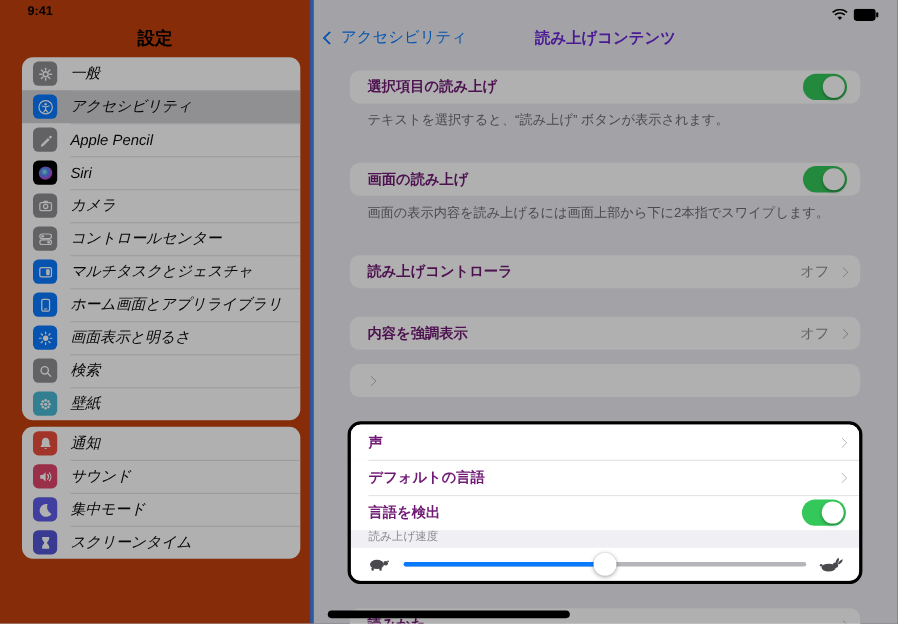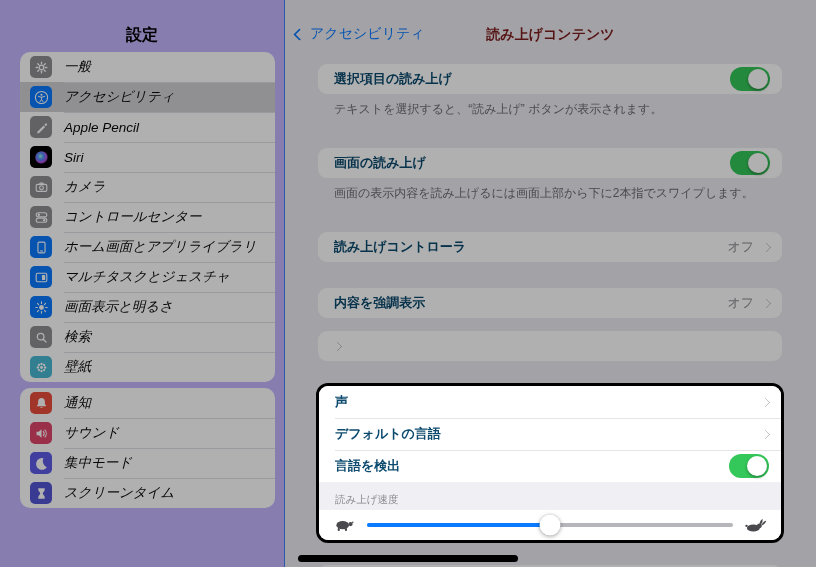--- a/index.html
+++ b/index.html
@@ -8,68 +8,82 @@
     position:relative; width:816px; height:567px; overflow:hidden;
     font-family:"Liberation Sans", sans-serif;
     background:#ECECF2; display:flex;
     -webkit-font-smoothing:antialiased;
   }
   
   .statusbar { position:absolute; top:0; left:0; right:0; height:22px; z-index:30; pointer-events:none; }
   .sb-time { position:absolute; left:25px; top:5px; font-size:11.5px; font-weight:bold; color:#000; }
   .sb-status { position:absolute; right:17px; top:6px; display:flex; align-items:center; gap:5px; }
   
-  .sidebar { width:285px; height:100%; background:#c4b5fd; border-right:1px solid #3b82f6; flex:0 0 auto; }
+  .sidebar { width:285px; height:100%; background:#c2410c; border-right:3px solid #3b82f6; flex:0 0 auto; }
   .side-title { padding-top:25px; text-align:center; font-size:16px; font-weight:bold; color:#000; }
   .sb-group { margin:6px 9px 0 20px; background:#FFFFFF; border-radius:10px; overflow:hidden; }
   .sb-group.second { }
   .sb-row { position:relative; height:30px; display:flex; align-items:center; padding-left:10px; gap:12px; cursor:default; }
   .sb-row.sel { background:#D1D1D6; }
   .sb-row + .sb-row::before { content:""; position:absolute; left:44px; right:0; top:0; height:1px; background:#E0E0E5; }
   .app-icon { width:22px; height:22px; border-radius:5px; display:flex; align-items:center; justify-content:center; flex:0 0 auto; }
   .app-icon svg { width:17px; height:17px; display:block; }
   .sb-label { font-size:13.5px; color:#0a0a0a; white-space:nowrap;font-style:italic; }
   
   .main { flex:1 1 auto; position:relative; height:100%; }
   .m-header { position:relative; height:56px; }
   .back { position:absolute; left:10px; top:25px; display:flex; align-items:center; gap:6px; color:#0A7AFF; font-size:14px; cursor:default; }
   .back-chev { width:9px; height:9px; border-top:2.2px solid #0A7AFF; border-right:2.2px solid #0A7AFF; transform:rotate(225deg); border-radius:1px; margin-top:1px; }
-  .m-title { position:absolute; left:0; right:0; top:26px; text-align:center; font-size:14px; font-weight:bold; color:#7f1d1d; }
+  .m-title { position:absolute; left:0; right:0; top:26px; text-align:center; font-size:14px; font-weight:bold; color:#6d28d9; }
   .content { padding:0 34px 0 33px; }
   .card { background:#FFFFFF; border-radius:9px; height:30px; display:flex; align-items:center; justify-content:space-between; padding:0 12px 0 16px; }
-  .card-label { font-size:13px; font-weight:600; color:#0c4a6e; white-space:nowrap; }
+  .card-label { font-size:13px; font-weight:600; color:#701a75; white-space:nowrap; }
   .fn { font-size:12px; color:#6D6D72; margin:7px 16px 0; }
   .chev { display:inline-block; width:7px; height:7px; border-top:1.8px solid #B4B4B9; border-right:1.8px solid #B4B4B9; transform:rotate(45deg); border-radius:1px; flex:0 0 auto; }
   .val-wrap { display:flex; align-items:center; gap:9px; }
   .val-text { font-size:13px; color:#8E8E93; }
   .toggle { position:relative; width:40px; height:24px; border-radius:12px; flex:0 0 auto; }
   .toggle::after { content:""; position:absolute; top:2px; right:2px; width:20px; height:20px; border-radius:50%; background:#fff; box-shadow:0 1.5px 3px rgba(0,0,0,.35); }
   .mt15 { margin-top:30px;font-family:Liberation Mono, monospace; } .mt26 { margin-top:26px; } .mt13 { margin-top:13px; } .mt8 { margin-top:8px; }
   
   .hl-box { position:relative; z-index:60; margin:22px -2px 0; border:3px solid #000; border-radius:12px; background:#EFEFF4; overflow:hidden; }
   .hl-row { position:relative; height:32px; background:#fff; display:flex; align-items:center; justify-content:space-between; padding:0 12px 0 16px; }
   .hl-row + .hl-row::before { content:""; position:absolute; left:16px; right:0; top:0; height:1px; background:#E3E3E8; }
-  .rate-band { background:#EFEFF4; height:28px; display:flex; align-items:flex-end; padding:0 16px 3px; }
+  .rate-band { background:#EFEFF4; height:16px; display:flex; align-items:flex-end; padding:0 16px 3px; }
   .rate-label { font-size:10.5px; color:#8A8A8E; }
   .slider-row { background:#fff; height:30px; display:flex; align-items:center; padding:0 14px; gap:11px; }
   .slider-track { position:relative; flex:1 1 auto; height:3.5px; border-radius:2px; background:#B5B5BA; }
   .slider-fill { position:absolute; left:0; top:0; bottom:0; border-radius:2px; background:#0A7AFF; }
   .slider-thumb { position:absolute; top:50%; transform:translate(-50%,-50%); width:21px; height:21px; border-radius:50%; background:#fff; box-shadow:0 1px 4px rgba(0,0,0,.35), 0 0 1px rgba(0,0,0,.2); }
   .rate-icon svg { display:block; }
   
   .mt22 { margin-top:22px; }
   
   .dim { position:absolute; inset:0; background:rgba(0,0,0,0.31); z-index:40; pointer-events:none; }
   .annotation-bar { position:absolute; left:298px; top:555px; width:220px; height:6.5px; border-radius:3.5px; background:#000; z-index:70; }
 </style>
 </head>
 <body>
 
 <div class="page">
 
+  <div class="statusbar">
+    <span class="sb-time">9:41</span>
+    <span class="sb-status">
+      <span><svg width="15" height="11" viewBox="0 0 16 12">
+            <path d="M8 11.2 L10.2 8.6 a3.6 3.6 0 0 0 -4.4 0 Z" fill="#000"></path>
+            <path d="M3.1 6.1 a7.2 7.2 0 0 1 9.8 0" stroke="#000" stroke-width="1.6" fill="none"></path>
+            <path d="M0.8 3.5 a10.8 10.8 0 0 1 14.4 0" stroke="#000" stroke-width="1.6" fill="none"></path>
+          </svg></span>
+      <span><svg width="23" height="11" viewBox="0 0 23 11">
+            <rect x="0.5" y="0.5" width="19" height="10" rx="2.5" fill="#000" stroke="#000"></rect>
+            <rect x="20.5" y="3.2" width="2" height="4.6" rx="1" fill="#000"></rect>
+          </svg></span>
+    </span>
+  </div>
 
   <div class="sidebar">
     <div class="side-title">設定</div>
 
     <div class="sb-group">
       <div class="sb-row">
         <span class="app-icon" style="background:#8E8E93">
             <svg viewBox="0 0 24 24">
               <circle cx="12" cy="12" r="3.2" fill="none" stroke="#fff" stroke-width="1.8"></circle>
               <g stroke="#fff" stroke-width="1.8" stroke-linecap="round">
@@ -138,34 +152,34 @@
               <circle cx="8.2" cy="8.2" r="1.7" fill="#fff"></circle>
               <rect x="4.5" y="12.9" width="15" height="5.8" rx="2.9" fill="none" stroke="#fff" stroke-width="1.5"></rect>
               <circle cx="15.8" cy="15.8" r="1.7" fill="#fff"></circle>
             </svg>
           </span>
         <span class="sb-label">コントロールセンター</span>
       </div>
       <div class="sb-row">
         <span class="app-icon" style="background:#0A7AFF">
             <svg viewBox="0 0 24 24" fill="none" stroke="#fff" stroke-width="1.6">
+              <rect x="4.5" y="6" width="15" height="12" rx="2"></rect>
+              <rect x="12.6" y="8.3" width="4.6" height="7.4" rx="1" fill="#fff" stroke="none"></rect>
+            </svg>
+          </span>
+        <span class="sb-label">マルチタスクとジェスチャ</span>
+      </div>
+      <div class="sb-row">
+        <span class="app-icon" style="background:#0A7AFF">
+            <svg viewBox="0 0 24 24" fill="none" stroke="#fff" stroke-width="1.6">
               <rect x="7" y="4.5" width="10" height="15" rx="2"></rect>
               <line x1="9.8" y1="16.9" x2="14.2" y2="16.9" stroke-width="1.4"></line>
             </svg>
           </span>
         <span class="sb-label">ホーム画面とアプリライブラリ</span>
-      </div>
-      <div class="sb-row">
-        <span class="app-icon" style="background:#0A7AFF">
-            <svg viewBox="0 0 24 24" fill="none" stroke="#fff" stroke-width="1.6">
-              <rect x="4.5" y="6" width="15" height="12" rx="2"></rect>
-              <rect x="12.6" y="8.3" width="4.6" height="7.4" rx="1" fill="#fff" stroke="none"></rect>
-            </svg>
-          </span>
-        <span class="sb-label">マルチタスクとジェスチャ</span>
       </div>
       <div class="sb-row">
         <span class="app-icon" style="background:#0A7AFF">
             <svg viewBox="0 0 24 24">
               <circle cx="12" cy="12" r="3.4" fill="#fff"></circle>
               <g stroke="#fff" stroke-width="1.6" stroke-linecap="round">
                 <line x1="12" y1="4" x2="12" y2="6.2"></line>
                 <line x1="12" y1="17.8" x2="12" y2="20"></line>
                 <line x1="4" y1="12" x2="6.2" y2="12"></line>
                 <line x1="17.8" y1="12" x2="20" y2="12"></line>

